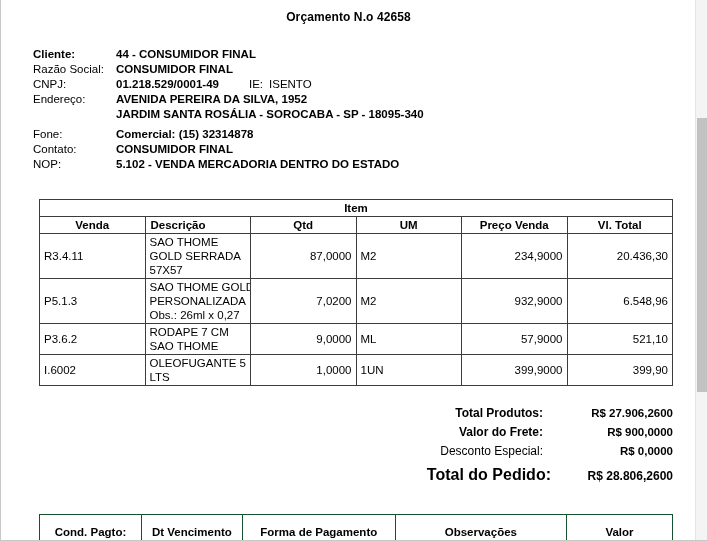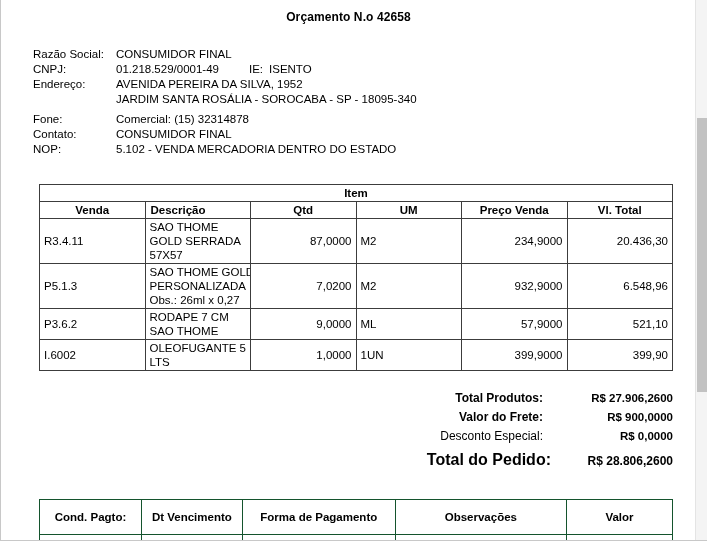--- a/index.html
+++ b/index.html
@@ -55,21 +55,21 @@
     display: flex;
     align-items: flex-start;
     height: 15px;
   }
   .cust-label {
     width: 83px;
     flex: 0 0 83px;
     white-space: nowrap;
   }
   .cust-label.bold { font-weight: bold; }
-  .cust-value { white-space: nowrap; }
+  .cust-value { white-space: nowrap; font-weight: bold; }
   .cust-value.bold { font-weight: bold; }
   .cust-ie {
     display: inline-block;
     padding-left: 30px;
   }
   .cust-row.gap-top { margin-top: 5px; }
 
   
   .items-wrap {
     padding-left: 38px;
@@ -208,20 +208,24 @@
 </head>
 <body>
 
 <div class="page">
   <div class="doc">
 
     <div class="doc-title">Orçamento N.o 42658</div>
 
     <div class="cust-block">
       <div class="cust-row">
+        <span class="cust-label bold">Cliente:</span>
+        <span class="cust-value bold">44 - CONSUMIDOR FINAL</span>
+      </div>
+      <div class="cust-row">
         <span class="cust-label">Razão Social:</span>
         <span class="cust-value">CONSUMIDOR FINAL</span>
       </div>
       <div class="cust-row">
         <span class="cust-label">CNPJ:</span>
         <span class="cust-value">01.218.529/0001-49</span>
         <span class="cust-ie">IE:</span>
         <span style="padding-left:6px">ISENTO</span>
       </div>
       <div class="cust-row">

